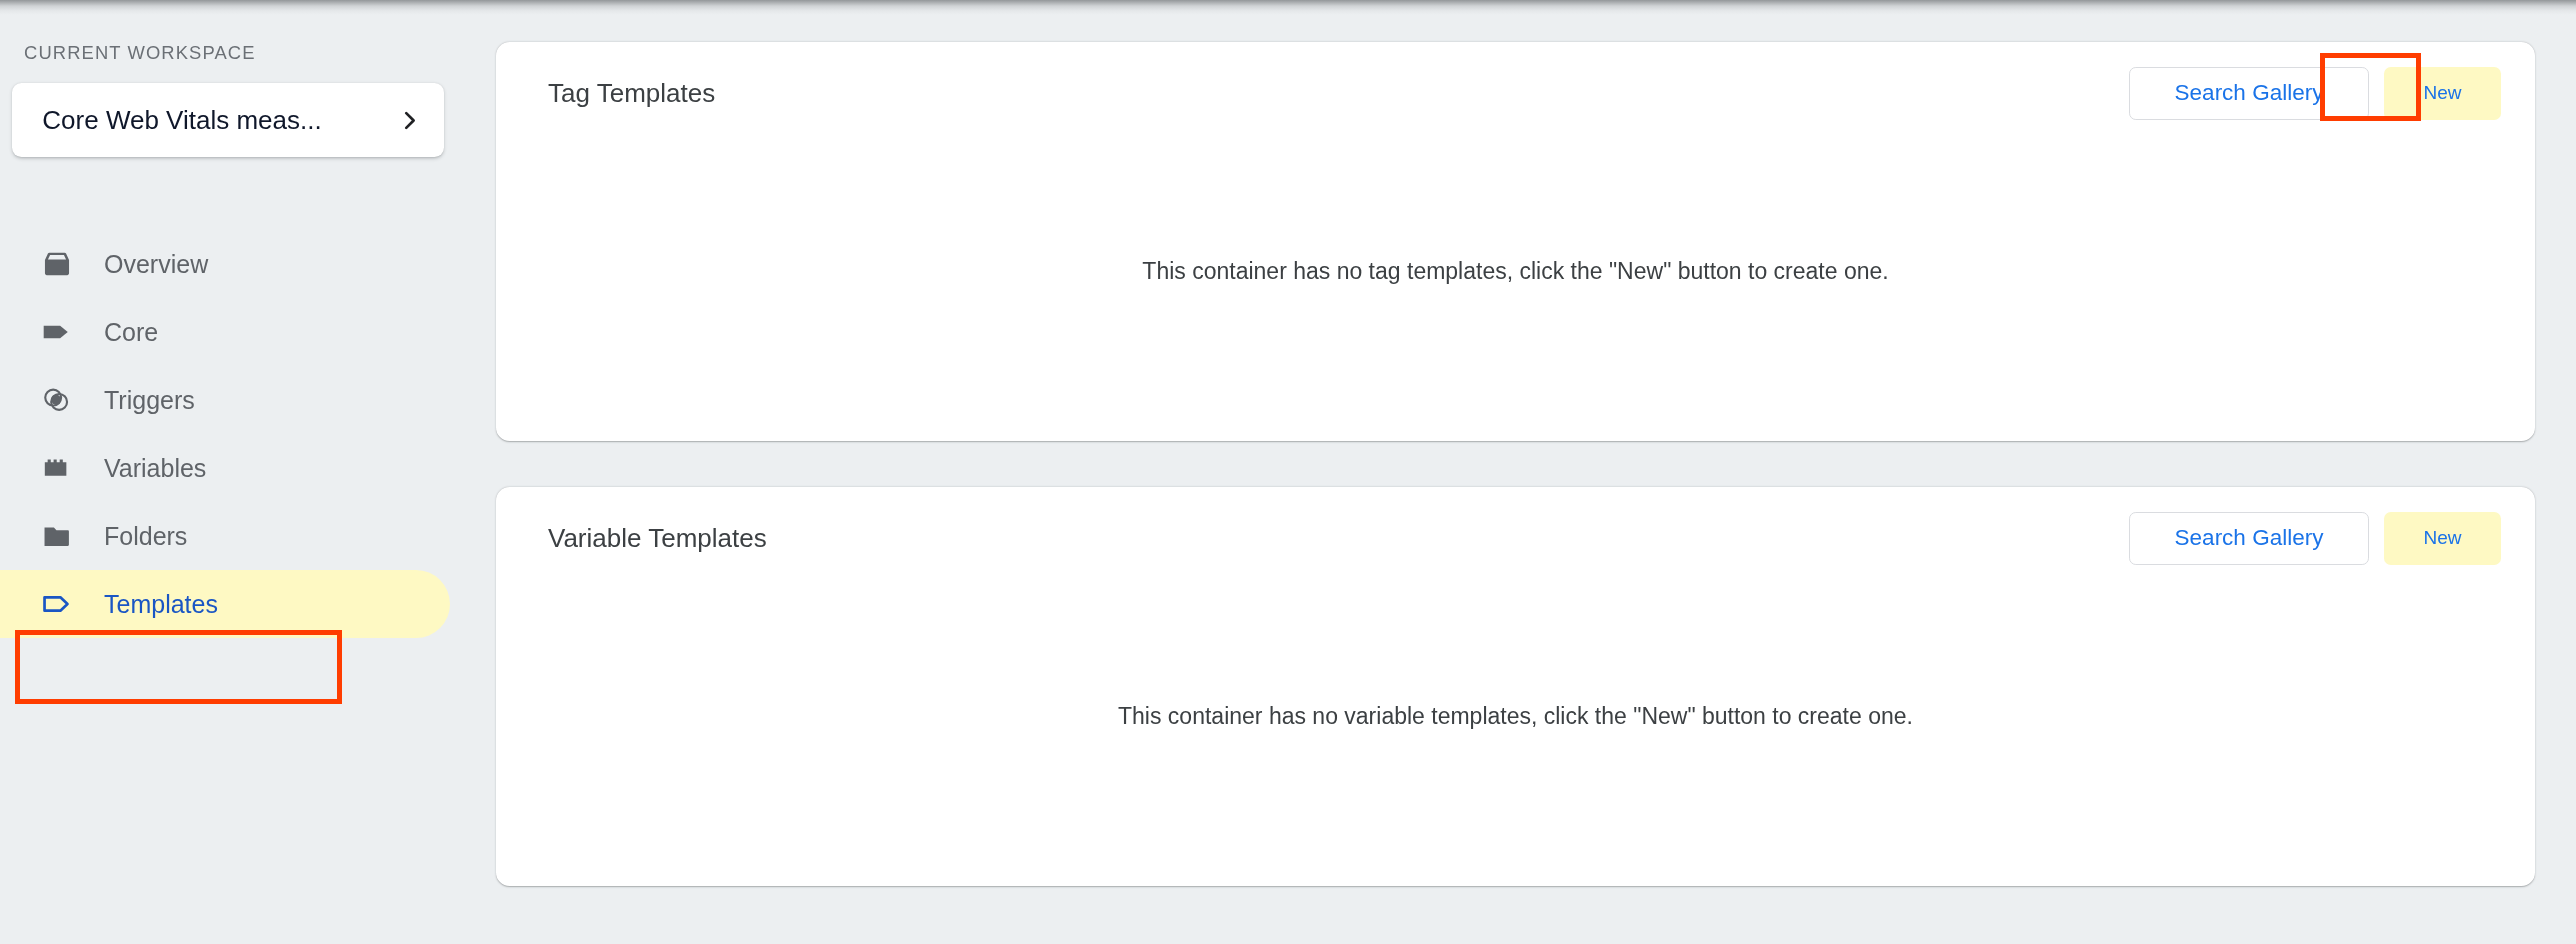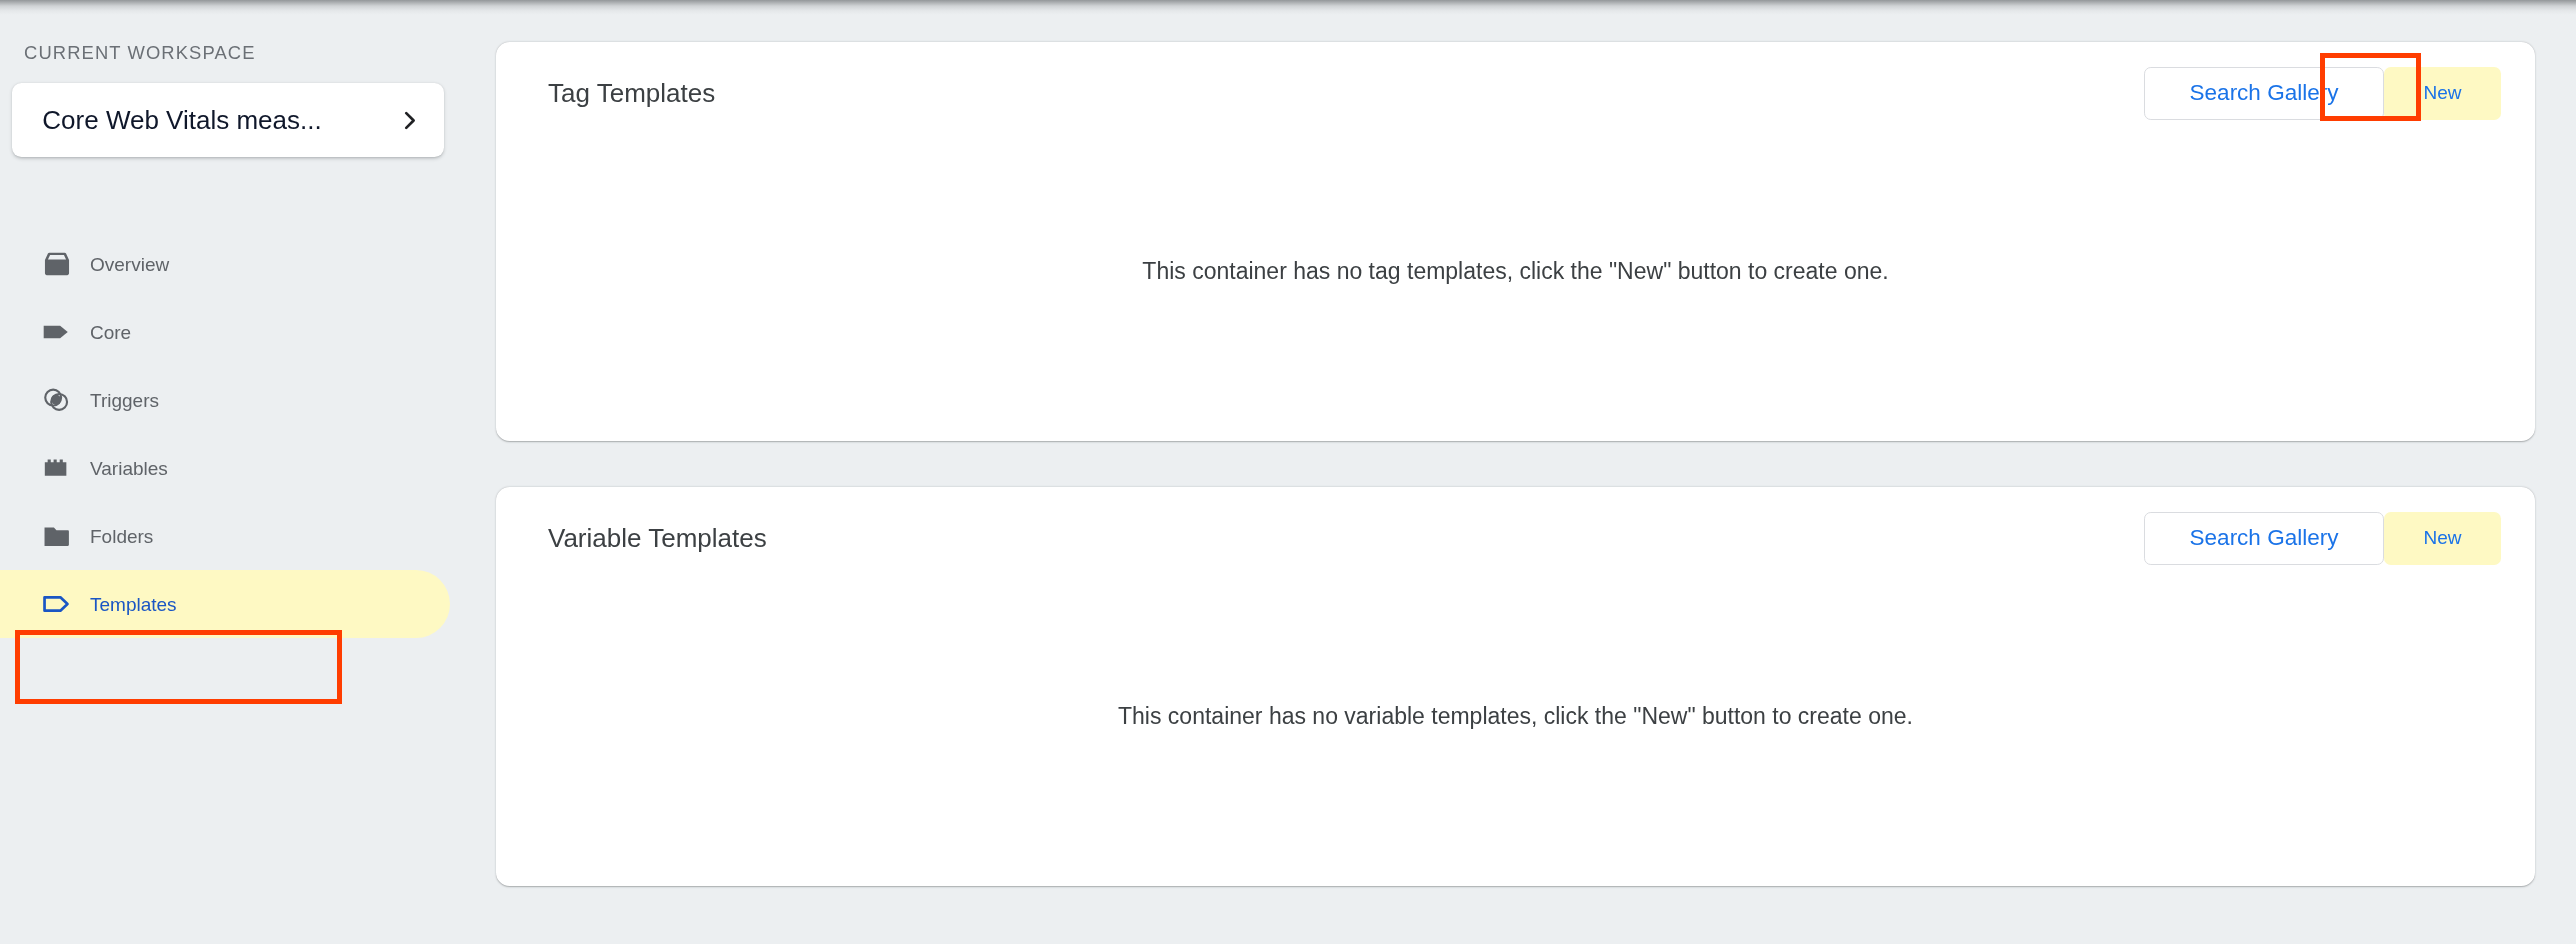--- a/index.html
+++ b/index.html
@@ -102,22 +102,22 @@
     width: 450px;
   }
   .nav-item .nav-icon {
     width: 38px;
     flex: 0 0 38px;
     display: flex;
     align-items: center;
     justify-content: flex-start;
   }
   .nav-item .nav-label {
-    margin-left: 12px;
-    font-size: 19px;
+    margin-left: 26px;
+    font-size: 25px;
     color: #5f6368;
     white-space: nowrap;
     line-height: 27px;
   }
   .nav-item.active {
     background: #fef9c3;
   }
   .nav-item.active .nav-label {
     color: #1a56c4;
     font-weight: 400;
@@ -179,20 +179,21 @@
     font-size: 26px;
     color: #3c4043;
     font-weight: 400;
     flex: 1;
     line-height: 31px;
     white-space: nowrap;
   }
   .card-actions {
     display: flex;
     align-items: flex-start;
+    gap: 15px;
   }
   .btn-outline {
     height: 53px;
     min-width: 240px;
     padding: 0 20.4px;
     border: 1.4px solid #dadce0;
     border-radius: 6.8px;
     background: #ffffff;
     color: #1a73e8;
     font-size: 22.5px;

